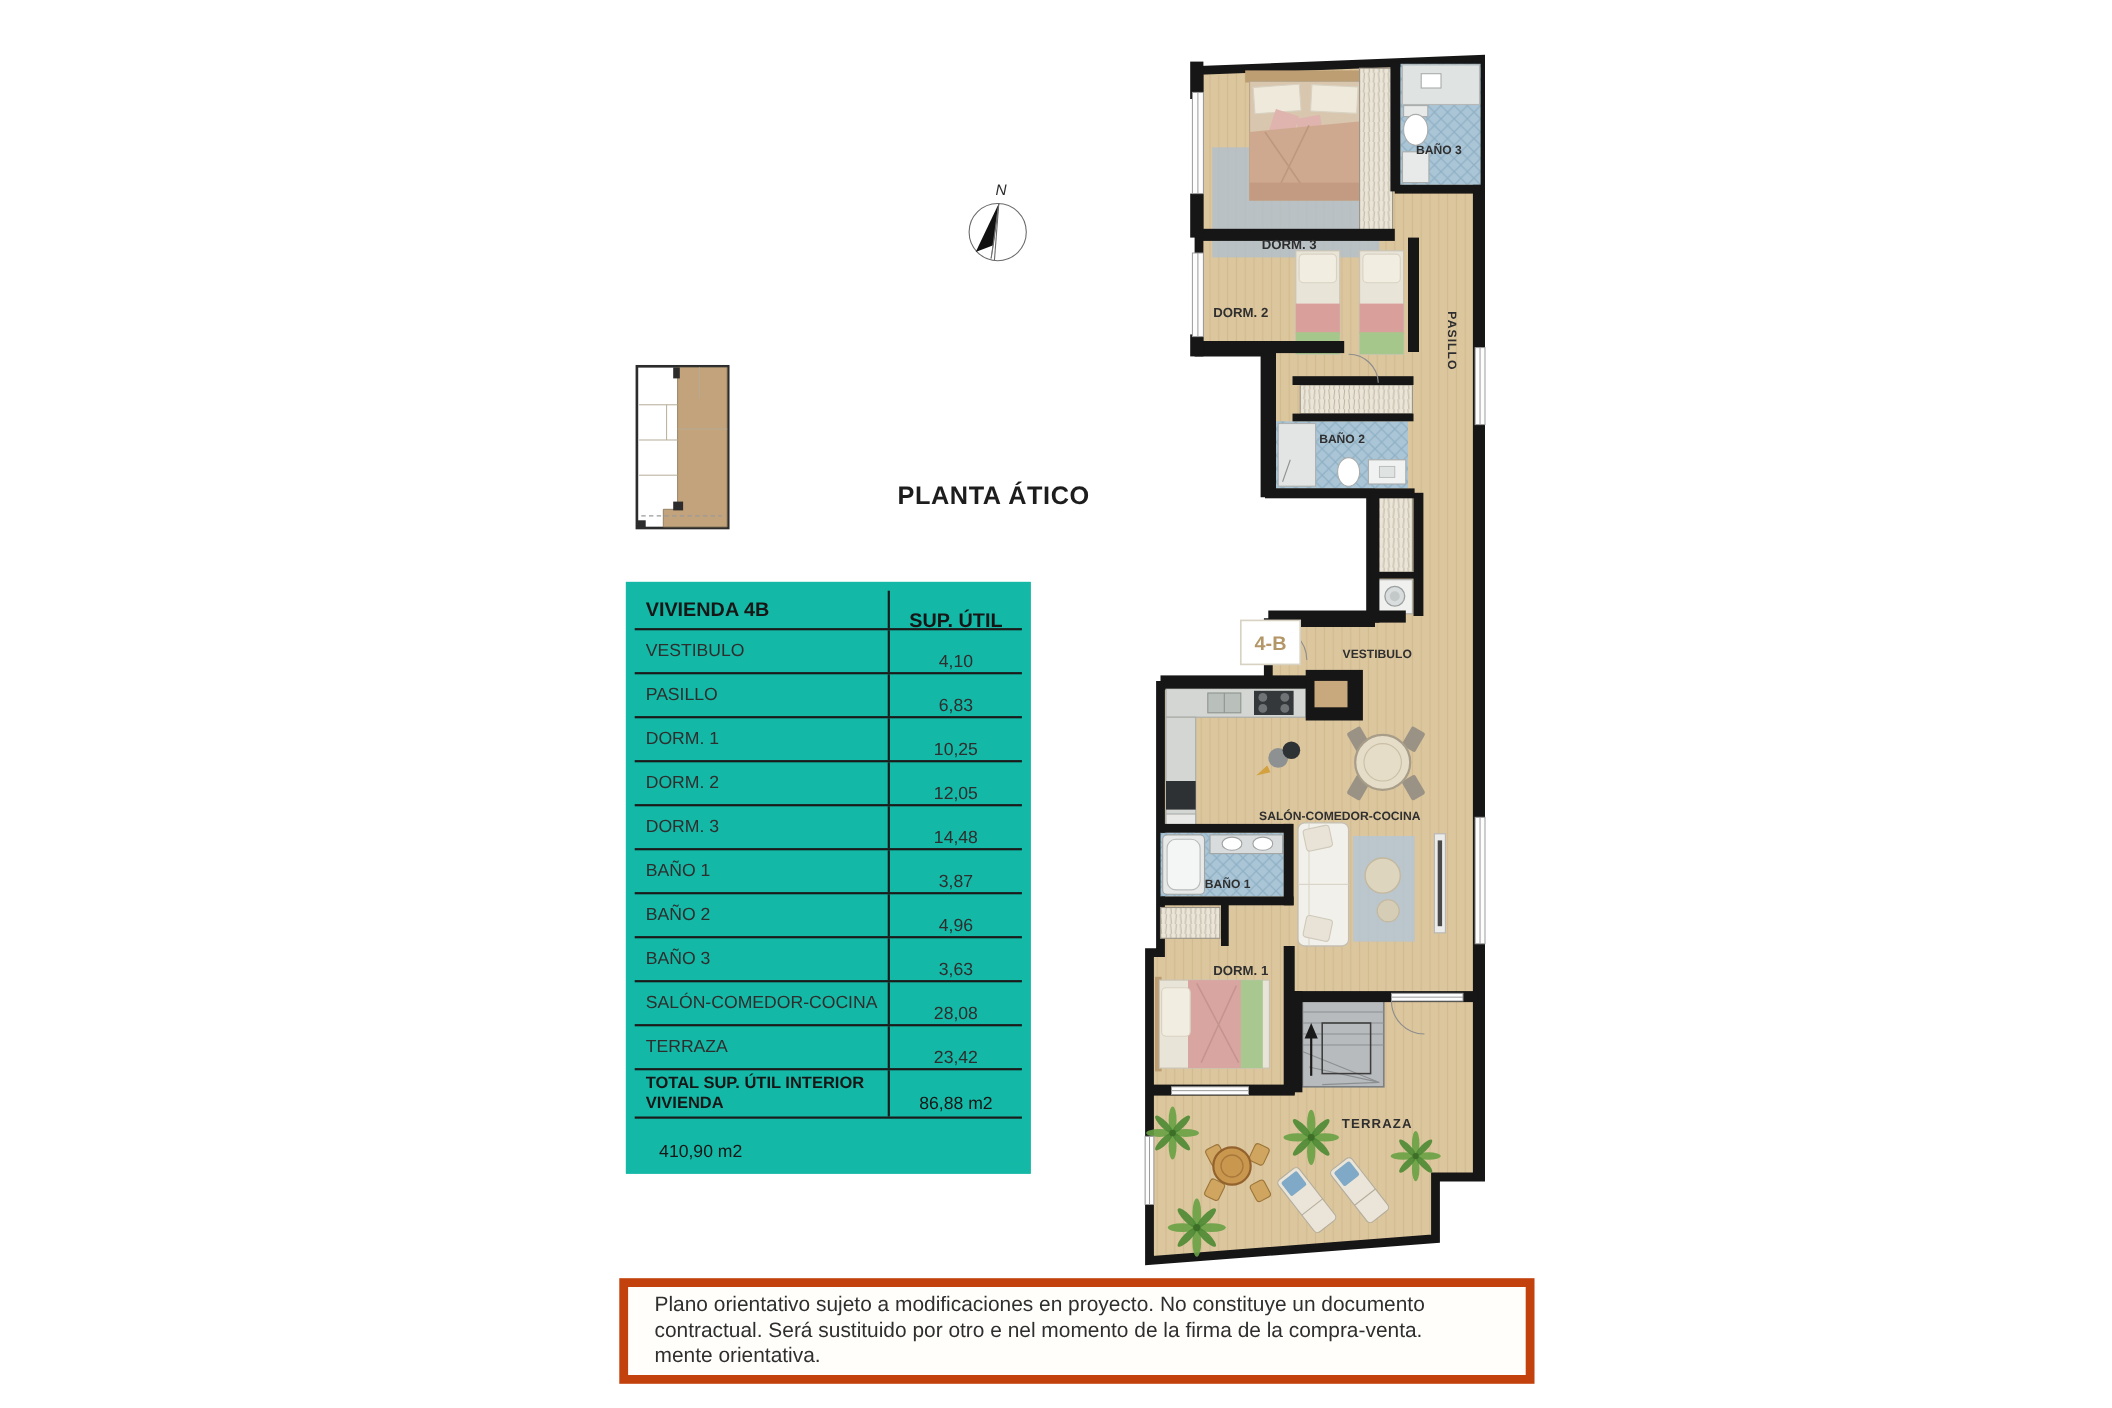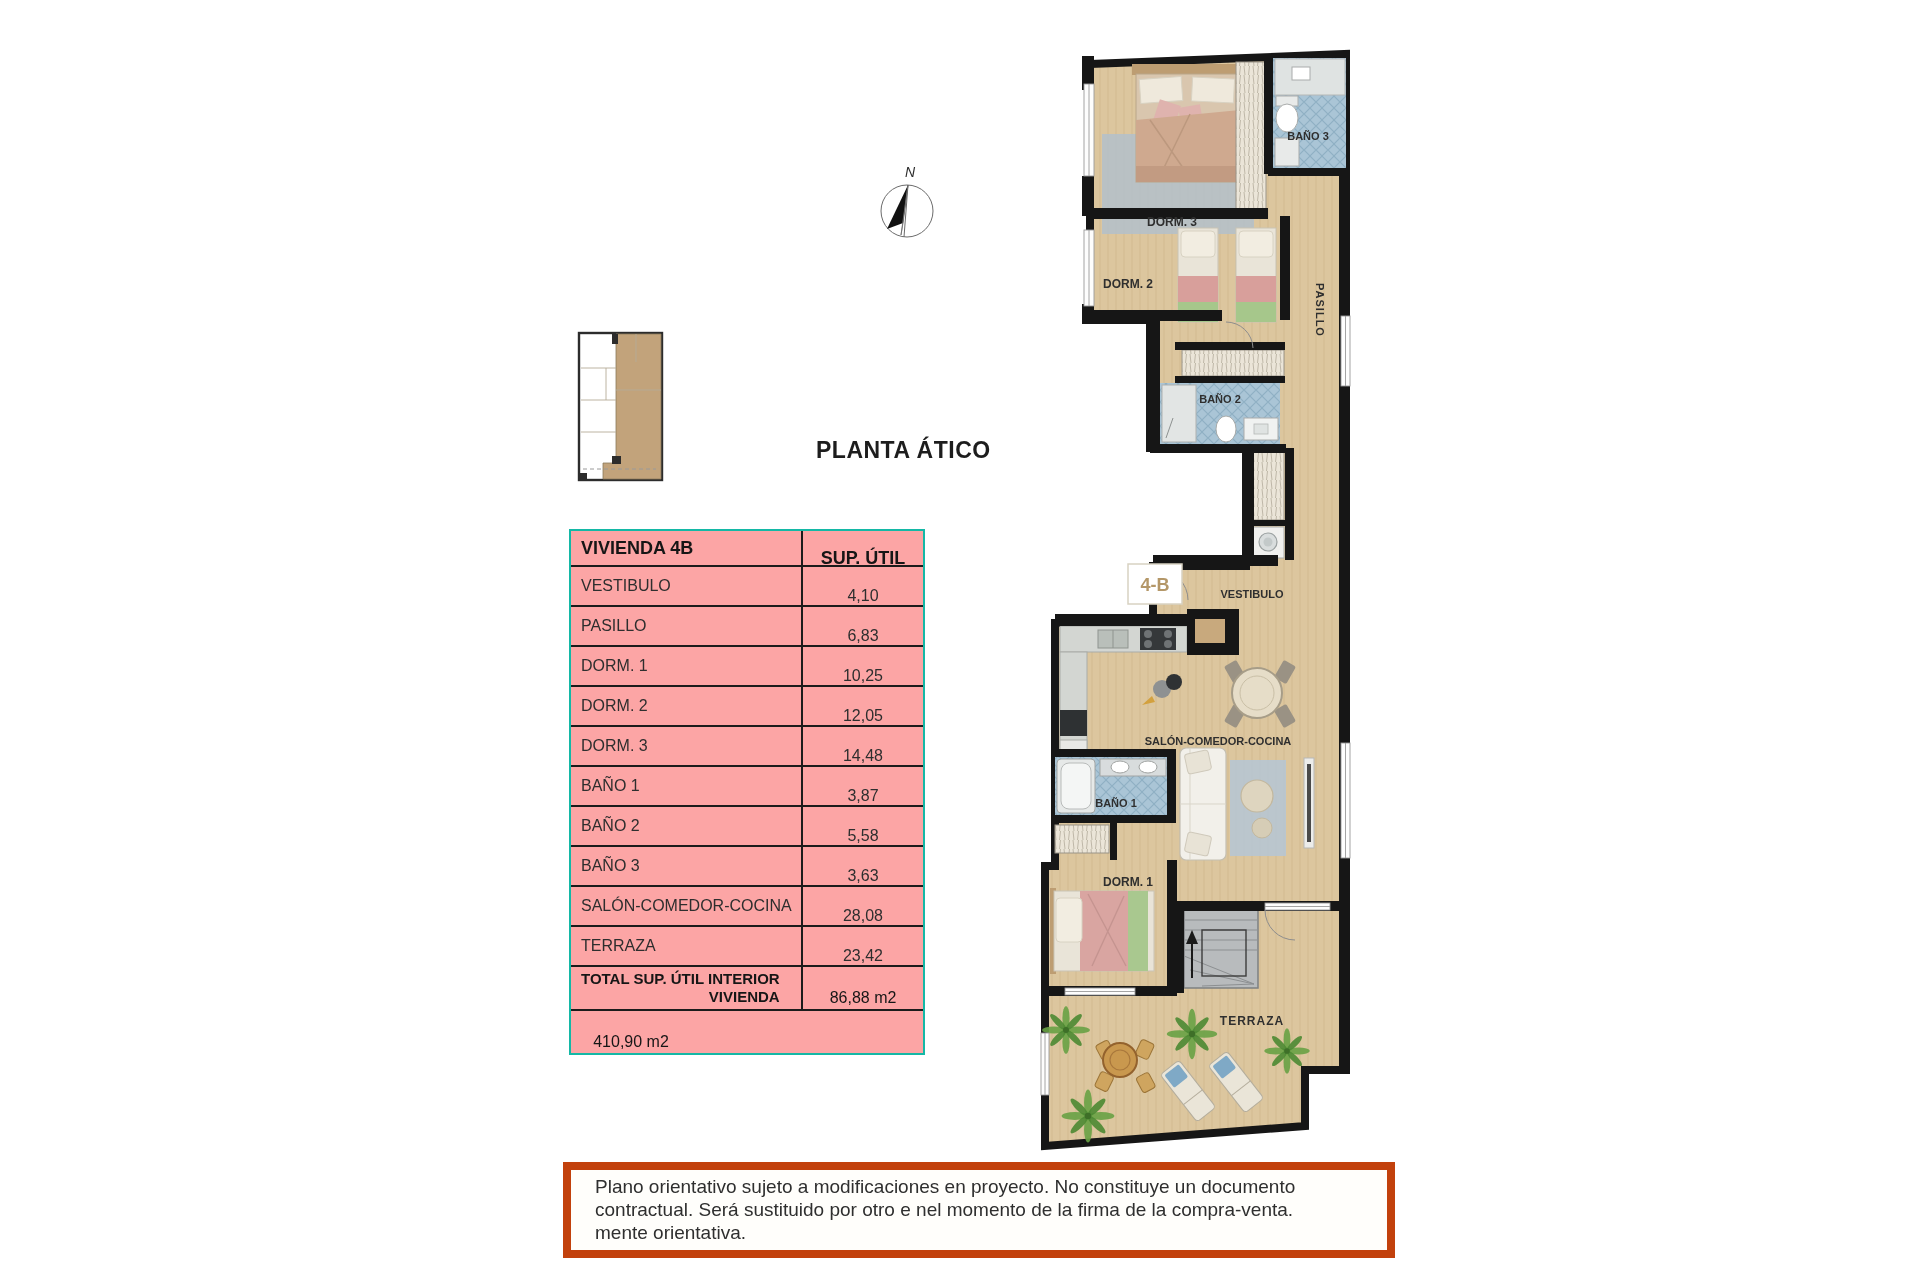--- a/index.html
+++ b/index.html
@@ -3,21 +3,21 @@
 <meta charset="utf-8">
 <style>
   html,body{margin:0;padding:0;background:#ffffff;}
   body{font-family:"Liberation Sans",sans-serif;color:#2c2c2c;}
   .canvas{position:relative;width:1920px;height:1280px;background:#fff;overflow:hidden;}
 
   .page-title{position:absolute;left:780px;top:437px;font-size:23px;font-weight:700;
     letter-spacing:.5px;color:#1d1d1d;margin-left:36px;}
 
   
-  .area-table{position:absolute;left:569px;top:529px;width:352px;border:2px solid #14b8a6;background:#fca5a5;text-align:right;}
+  .area-table{position:absolute;left:569px;top:529px;width:352px;border:8px solid #14b8a6;background:#14b8a6;}
   .tr{display:flex;border-top:2px solid #1b1b1b;}
   .tr:first-child{border-top:none;}
   .tr .lbl{flex:1;display:flex;align-items:center;padding-left:10px;border-right:2px solid #1b1b1b;
     font-size:16px;color:#2e2e2e;}
   .tr .val{width:120px;display:flex;align-items:center;justify-content:center;font-size:16px;color:#2e2e2e;margin-top:20px;}
   .tr.head{height:34px;}
   .tr.head .lbl,.tr.head .val{font-size:18px;font-weight:700;color:#161616;}
   .tr.data{height:38px;}
   .tr.total{height:42px;}
   .tr.total .lbl{font-weight:700;font-size:15px;line-height:1.2;white-space:pre-line;color:#161616;}
@@ -82,21 +82,21 @@
     <div class="tr data">
         <div class="lbl">DORM. 3</div>
         <div class="val">14,48</div>
       </div>
     <div class="tr data">
         <div class="lbl">BAÑO 1</div>
         <div class="val">3,87</div>
       </div>
     <div class="tr data">
         <div class="lbl">BAÑO 2</div>
-        <div class="val">5,58</div>
+        <div class="val">4,96</div>
       </div>
     <div class="tr data">
         <div class="lbl">BAÑO 3</div>
         <div class="val">3,63</div>
       </div>
     <div class="tr data">
         <div class="lbl">SALÓN-COMEDOR-COCINA</div>
         <div class="val">28,08</div>
       </div>
     <div class="tr data">

